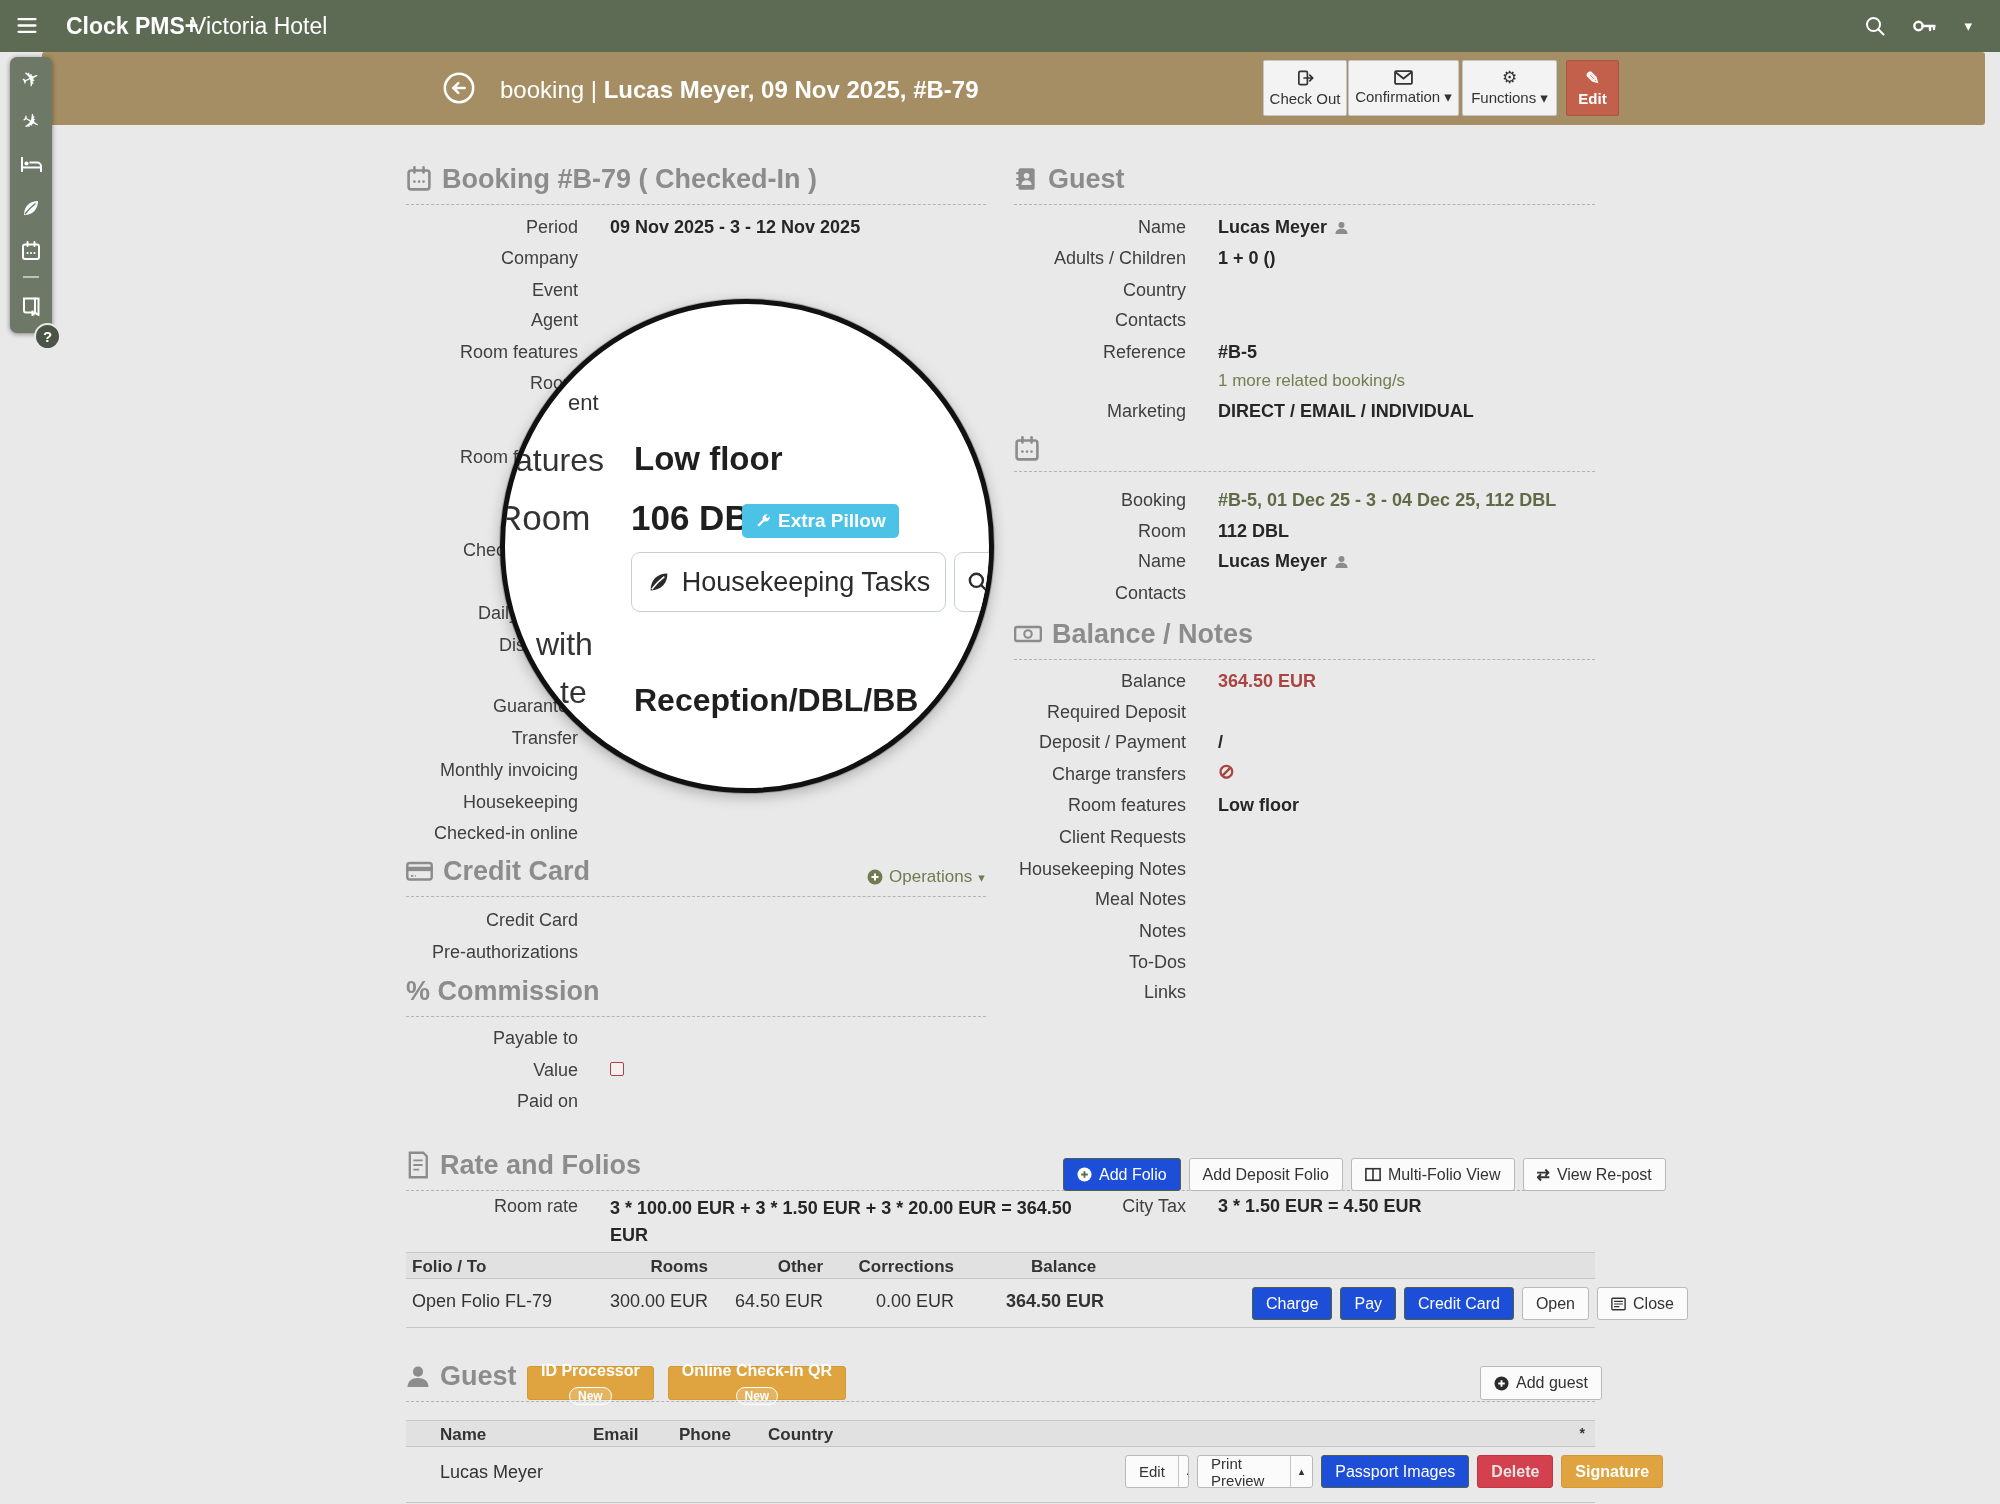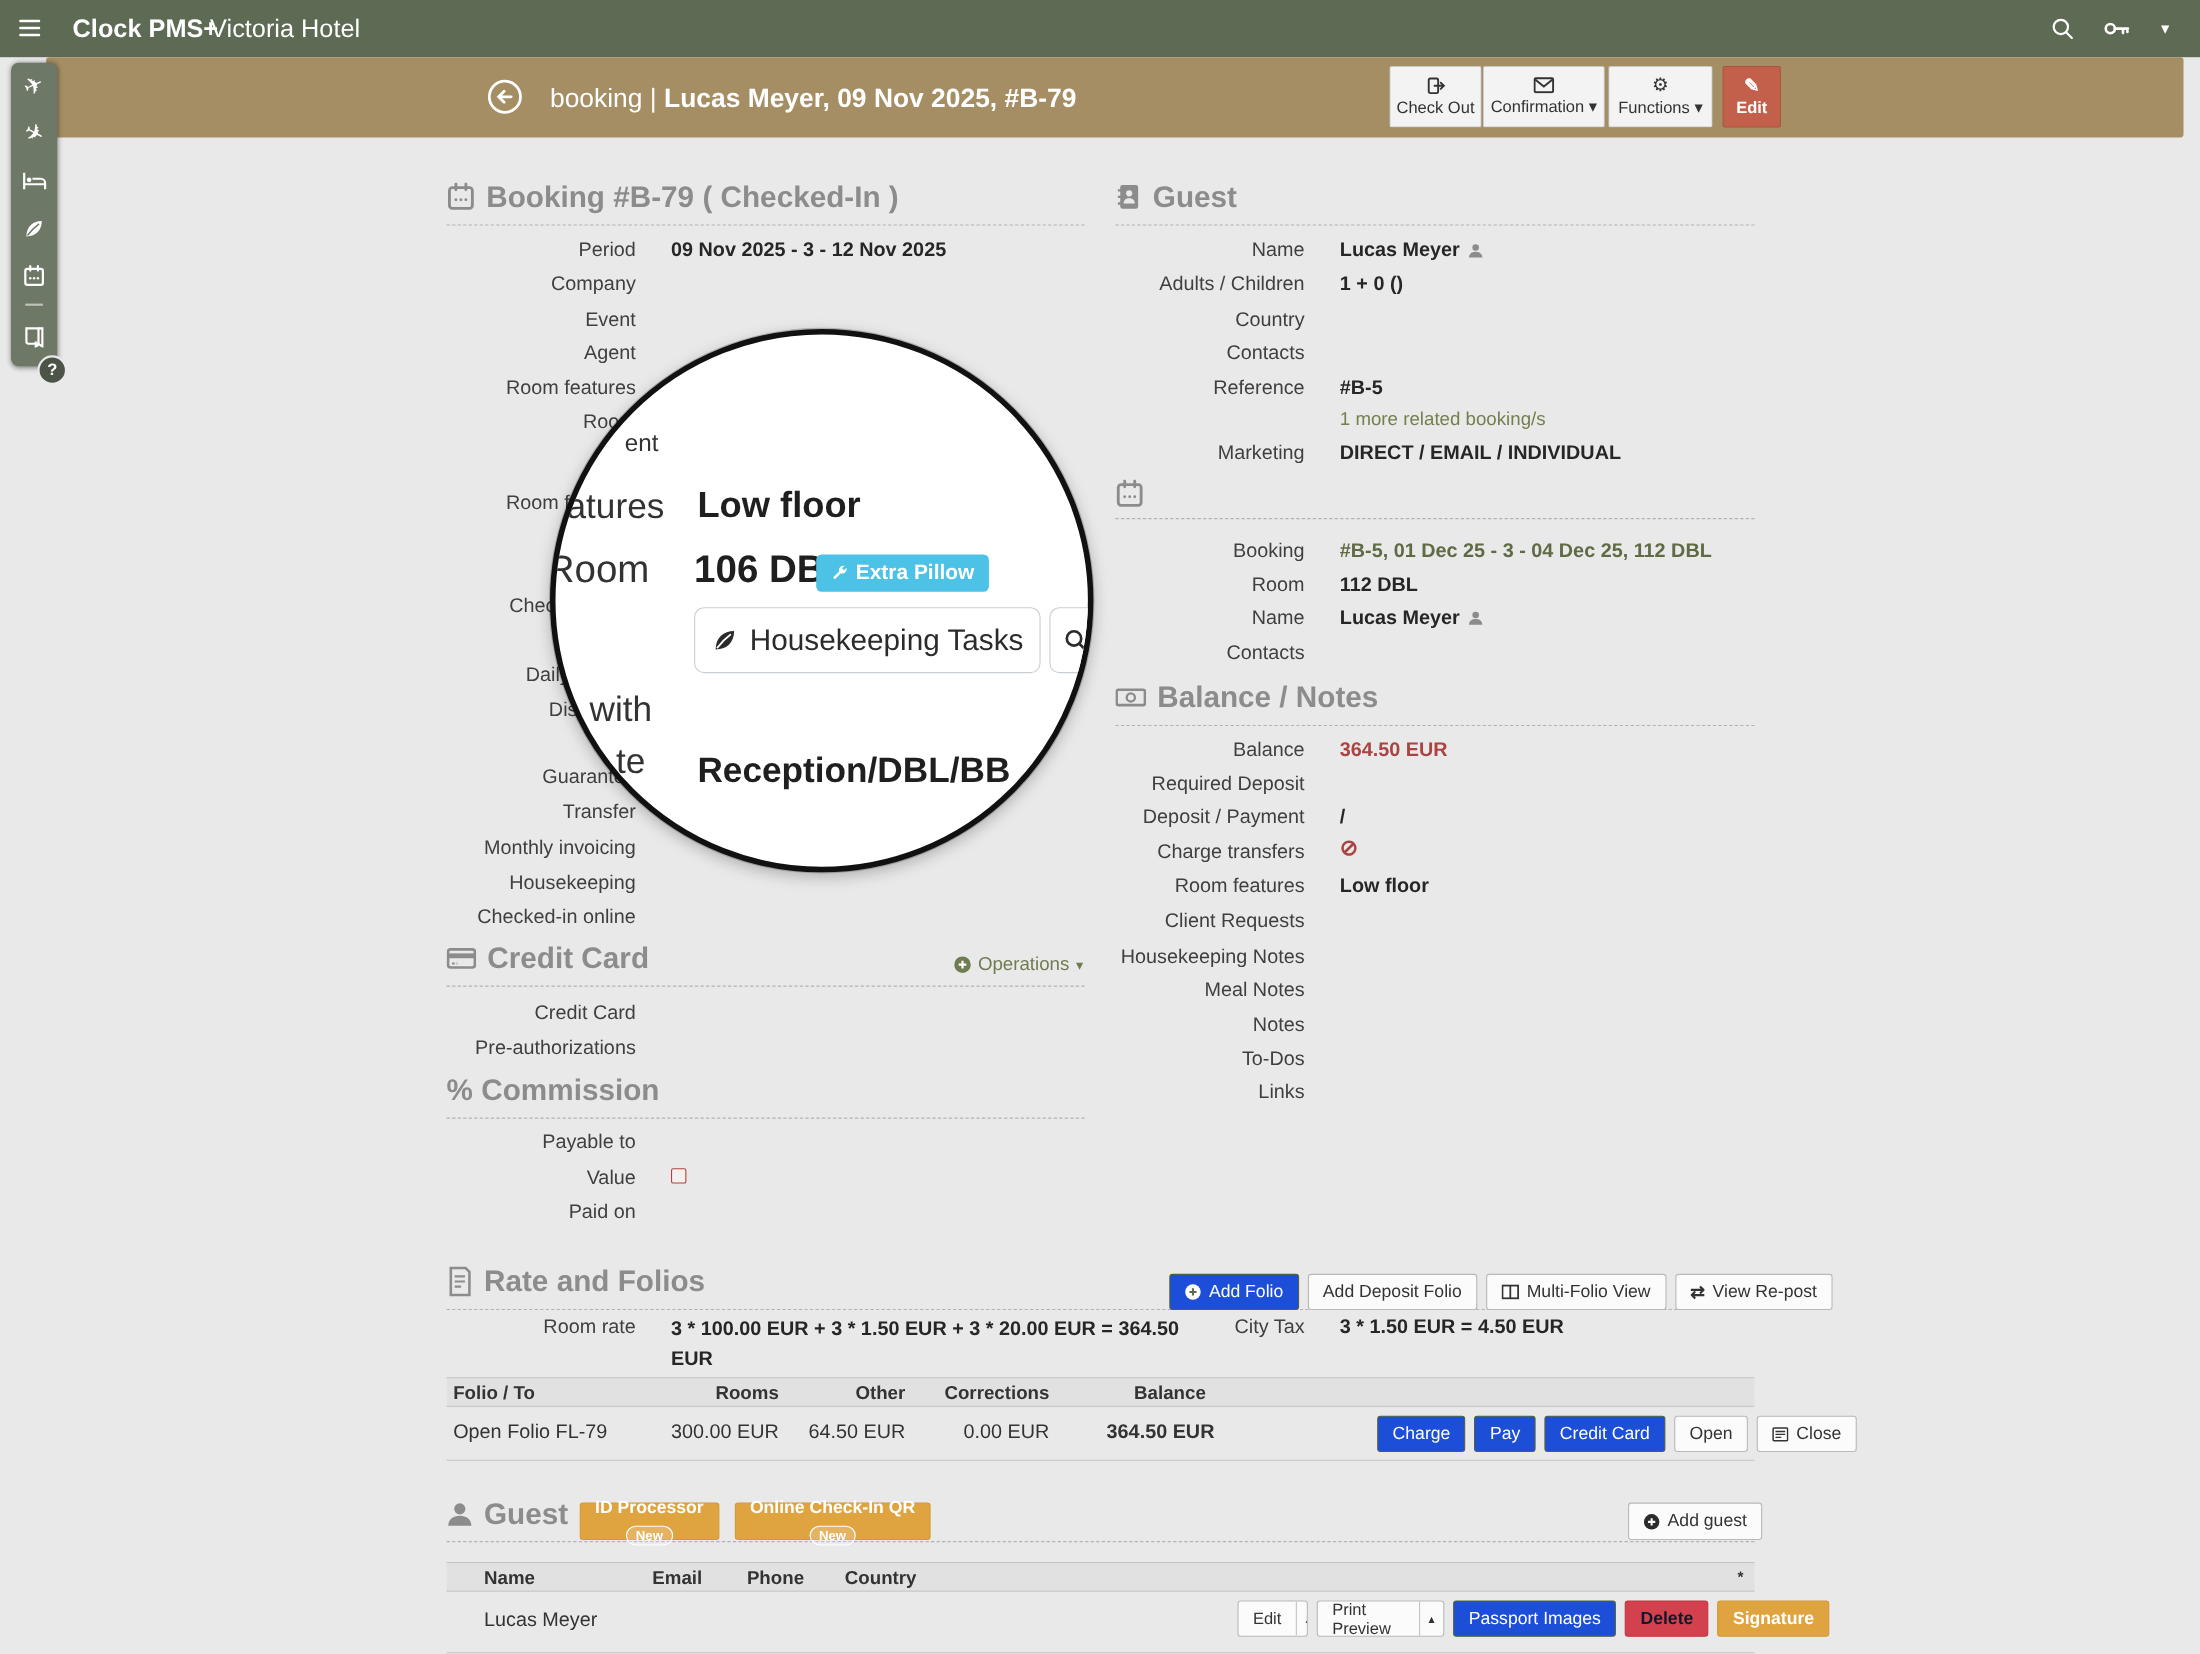--- a/index.html
+++ b/index.html
@@ -61,21 +61,21 @@
               display:flex; align-items:center; gap:7px; padding:0 13px; }
   .mg-btn { position:absolute; height:60px; background:#fff; border:1px solid #c9ced4; border-radius:9px;
             display:flex; align-items:center; justify-content:center; gap:11px; font-size:27px; color:#2b2b2b; cursor:pointer; }
 
   
   .btn { display:flex; align-items:center; justify-content:center; gap:7px; height:33px; padding:0 13px;
          border-radius:3px; font-size:16px; cursor:pointer; white-space:nowrap; }
   .btn-olive { background:#1d4ed8; border:1px solid #51603f; color:#fff; }
   .btn-light { background:#fbfbfb; border:1px solid #b9b9b9; color:#333; }
   .btn-orange { background:#dfa440; border:1px solid #d29a36; color:#fff; font-weight:bold;flex-direction:column; }
-  .btn-red { background:#d2414d; border:1px solid #c13642; color:#0f172a; font-weight:bold; }
+  .btn-red { background:#d2414d; border:1px solid #c13642; color:#e5e5e5; font-weight:bold; }
   .new-pill { border:1px solid #fff; background:rgba(255,255,255,.18); border-radius:9px; padding:1px 8px; font-size:12px; font-weight:bold; }
   .split { display:flex; height:33px; border:1px solid #b9b9b9; border-radius:3px; background:#fbfbfb; overflow:hidden; cursor:pointer; }
   .split .main { padding:0 13px; display:flex; align-items:center; font-size:15px; color:#333; }
   .split .caret { border-left:1px solid #c4c4c4; padding:0 8px; display:flex; align-items:center; font-size:11px; color:#333; }
 
   
   .thead { position:absolute; height:27px; background:#e1e1e1; border-top:1px solid #c6c6c6; border-bottom:1px solid #c6c6c6; }
   .th { position:absolute; top:4px; font-size:17px; font-weight:bold; color:#333; white-space:nowrap; }
   .tr { position:absolute; border-bottom:1px solid #c6c6c6; }
   .td { position:absolute; font-size:18px; color:#333; white-space:nowrap; }

